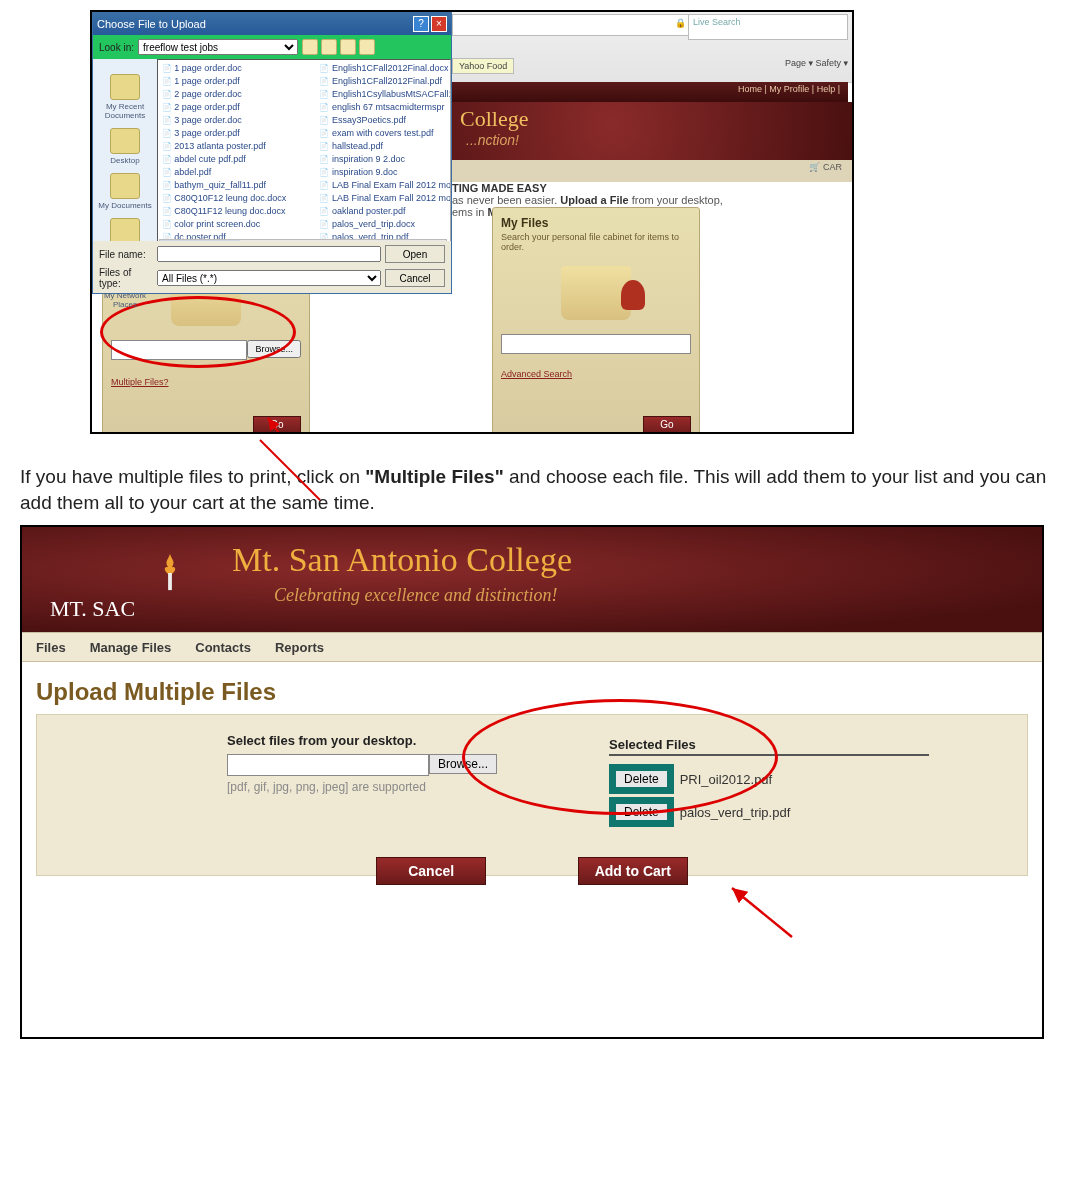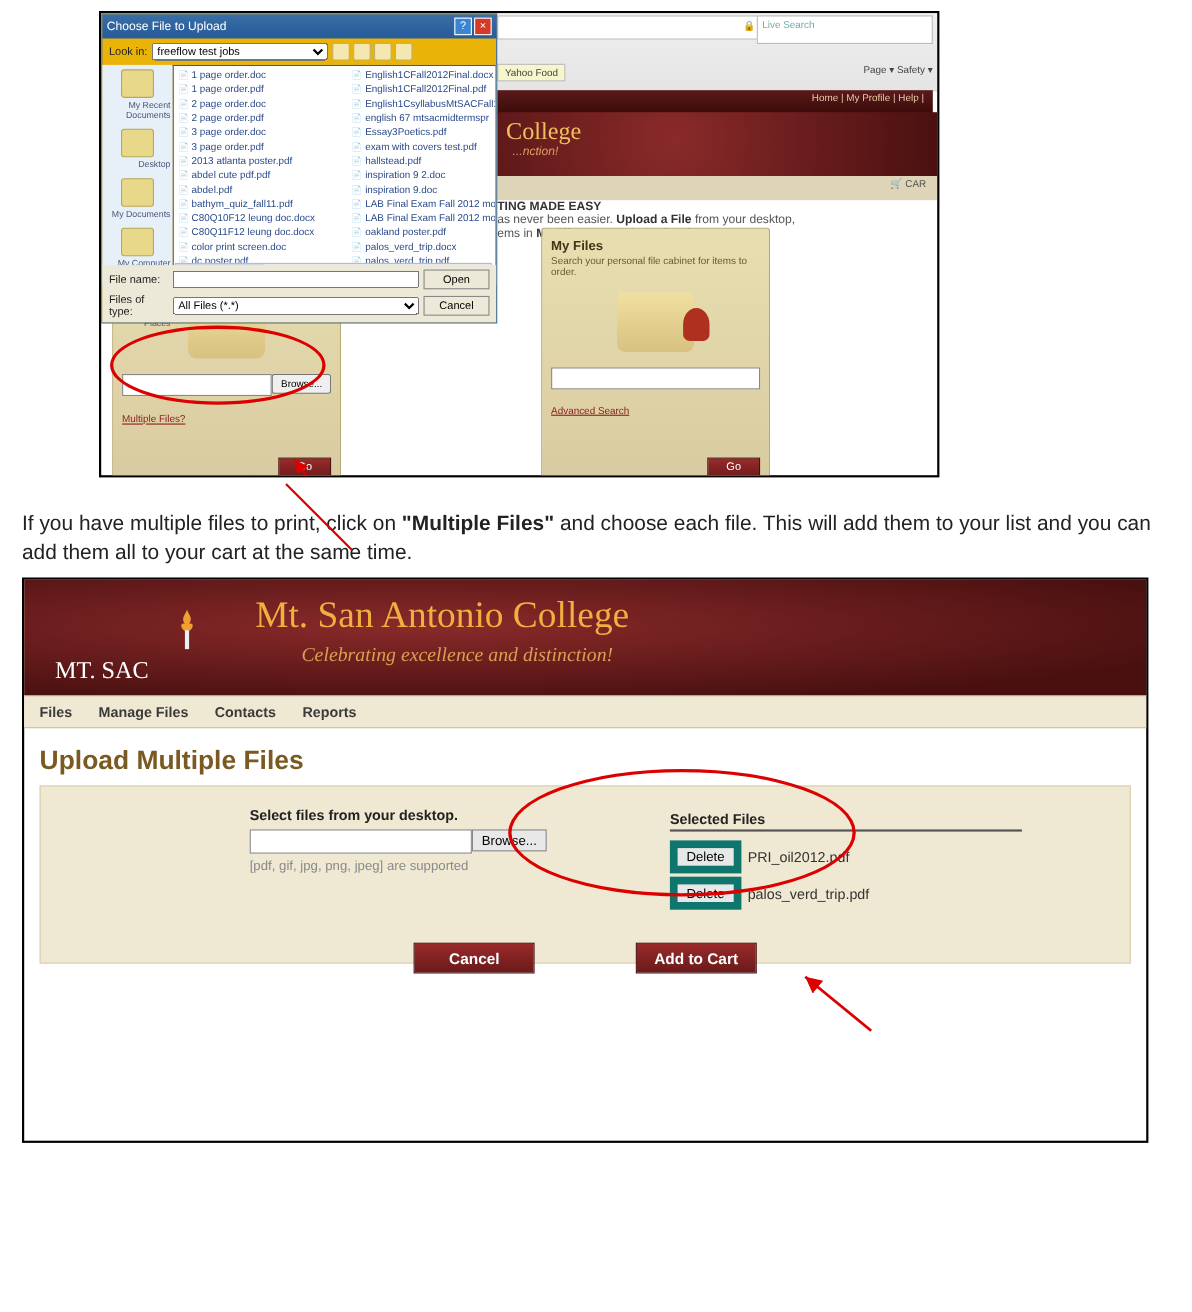--- a/index.html
+++ b/index.html
@@ -21,21 +21,21 @@
     background: #fff;
     overflow: hidden;
   }
   .file-dialog {
     position: absolute;
     left: 0; top: 0;
     width: 358px;
     height: 280px;
     border: 1px solid #3a6ea5;
     font-size: 10px;
-    background: #eab308;
+    background: #22c55e;
     z-index: 10;
   }
   .fd-title {
     background: linear-gradient(#3a6ea5,#265a99);
     color: #fff;
     height: 18px;
     padding: 2px 4px;
     font-size: 11px;
     display: flex;
     align-items: center;
@@ -55,23 +55,23 @@
     font-size:10px;
     width:160px;
     height:16px;
   }
   .fd-icons { display:flex; gap:3px; }
   .fd-icons span { width:14px; height:14px; display:inline-block; background:#f5e7b0; border:1px solid #c0b070; border-radius:2px;}
   .fd-body { display:flex; height:200px; }
   .fd-sidebar {
     width:60px;
     background:#e7eff8;
-    padding:0 2px;
+    padding:11px 2px;
     font-size:8px;
-    text-align:right;
+    text-align:center;
     color:#4a5a7a;
   }
   .fd-sidebar .fd-folder {
     margin:4px 0 8px;
   }
   .fd-sidebar .fd-foldericon {
     width:28px;height:24px;background:#e8d98a;border:1px solid #b8a85a;margin:0 auto 2px;border-radius:3px;
   }
   .fd-filepane {
     flex:1;
@@ -135,21 +135,21 @@
     background:linear-gradient(#5a1a1a,#3a0a0a);
     color:#e8c8a8; font-size:9px; text-align:right; padding:2px 8px;
   }
   
   .mtsac-band {
     position:absolute; left:360px; right:0; top:90px; height:58px;
     background:radial-gradient(circle at 40% 40%, #8a2a2a, #4a1010);
     color:#f0c060;
   }
   .mtsac-band .college { font-family:Georgia,serif; font-size:22px; padding:4px 0 0 8px;}
-  .mtsac-band .tag { font-style:italic; font-size:11px; padding-left:14px; color:#d8a060;}
+  .mtsac-band .tag { font-style:italic; font-size:14px; padding-left:14px; color:#d8a060;}
   .cart-strip {
     position:absolute; left:360px; right:0; top:148px; height:18px;
     background:#ded4b8; text-align:right; font-size:9px; color:#555; padding:2px 10px;
   }
   .promo-text {
     position:absolute; left:360px; right:0; top:168px;
     font-size:11px; color:#555; padding:2px 0;
   }
   .promo-text b { color:#333; }
   

